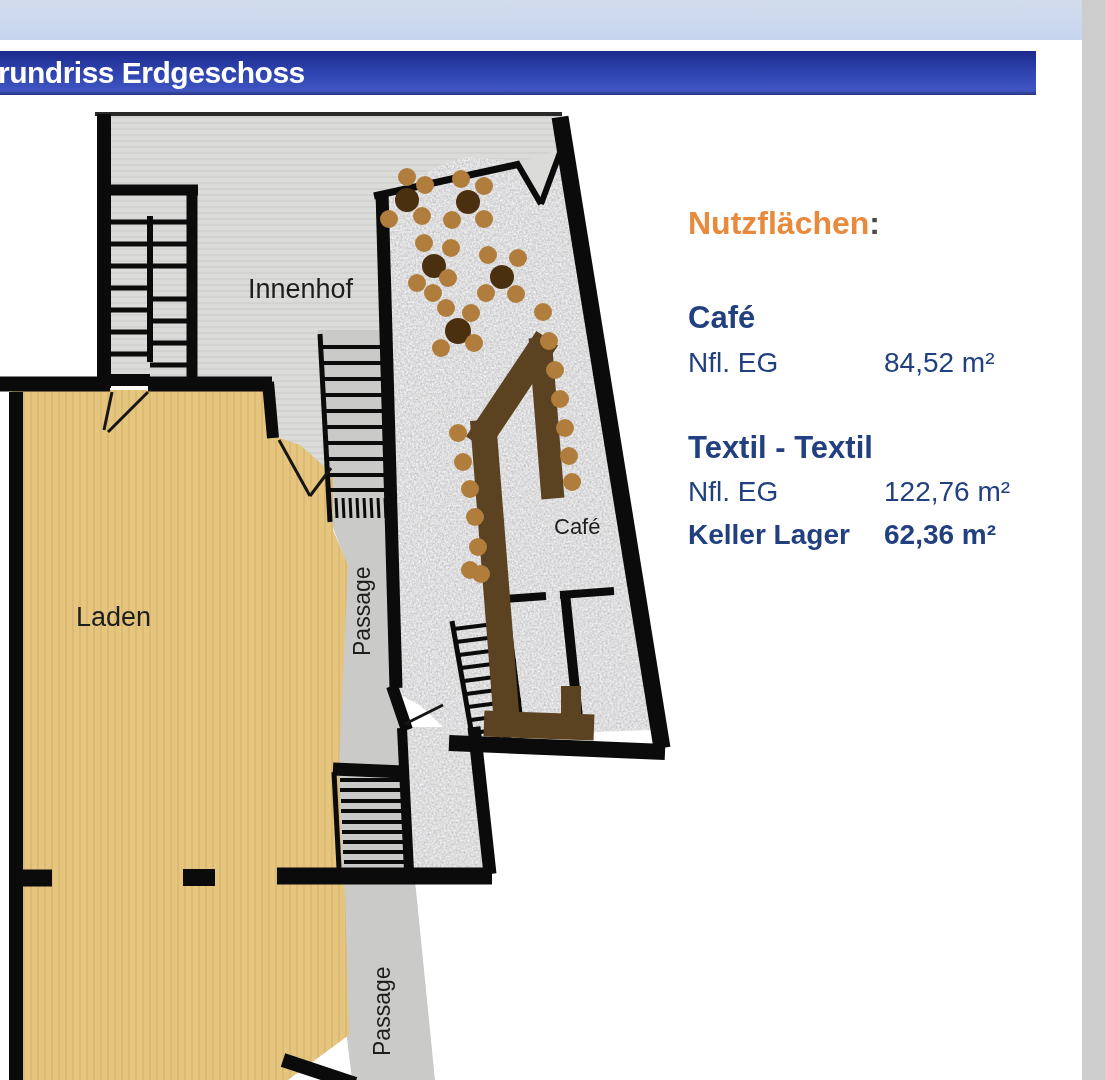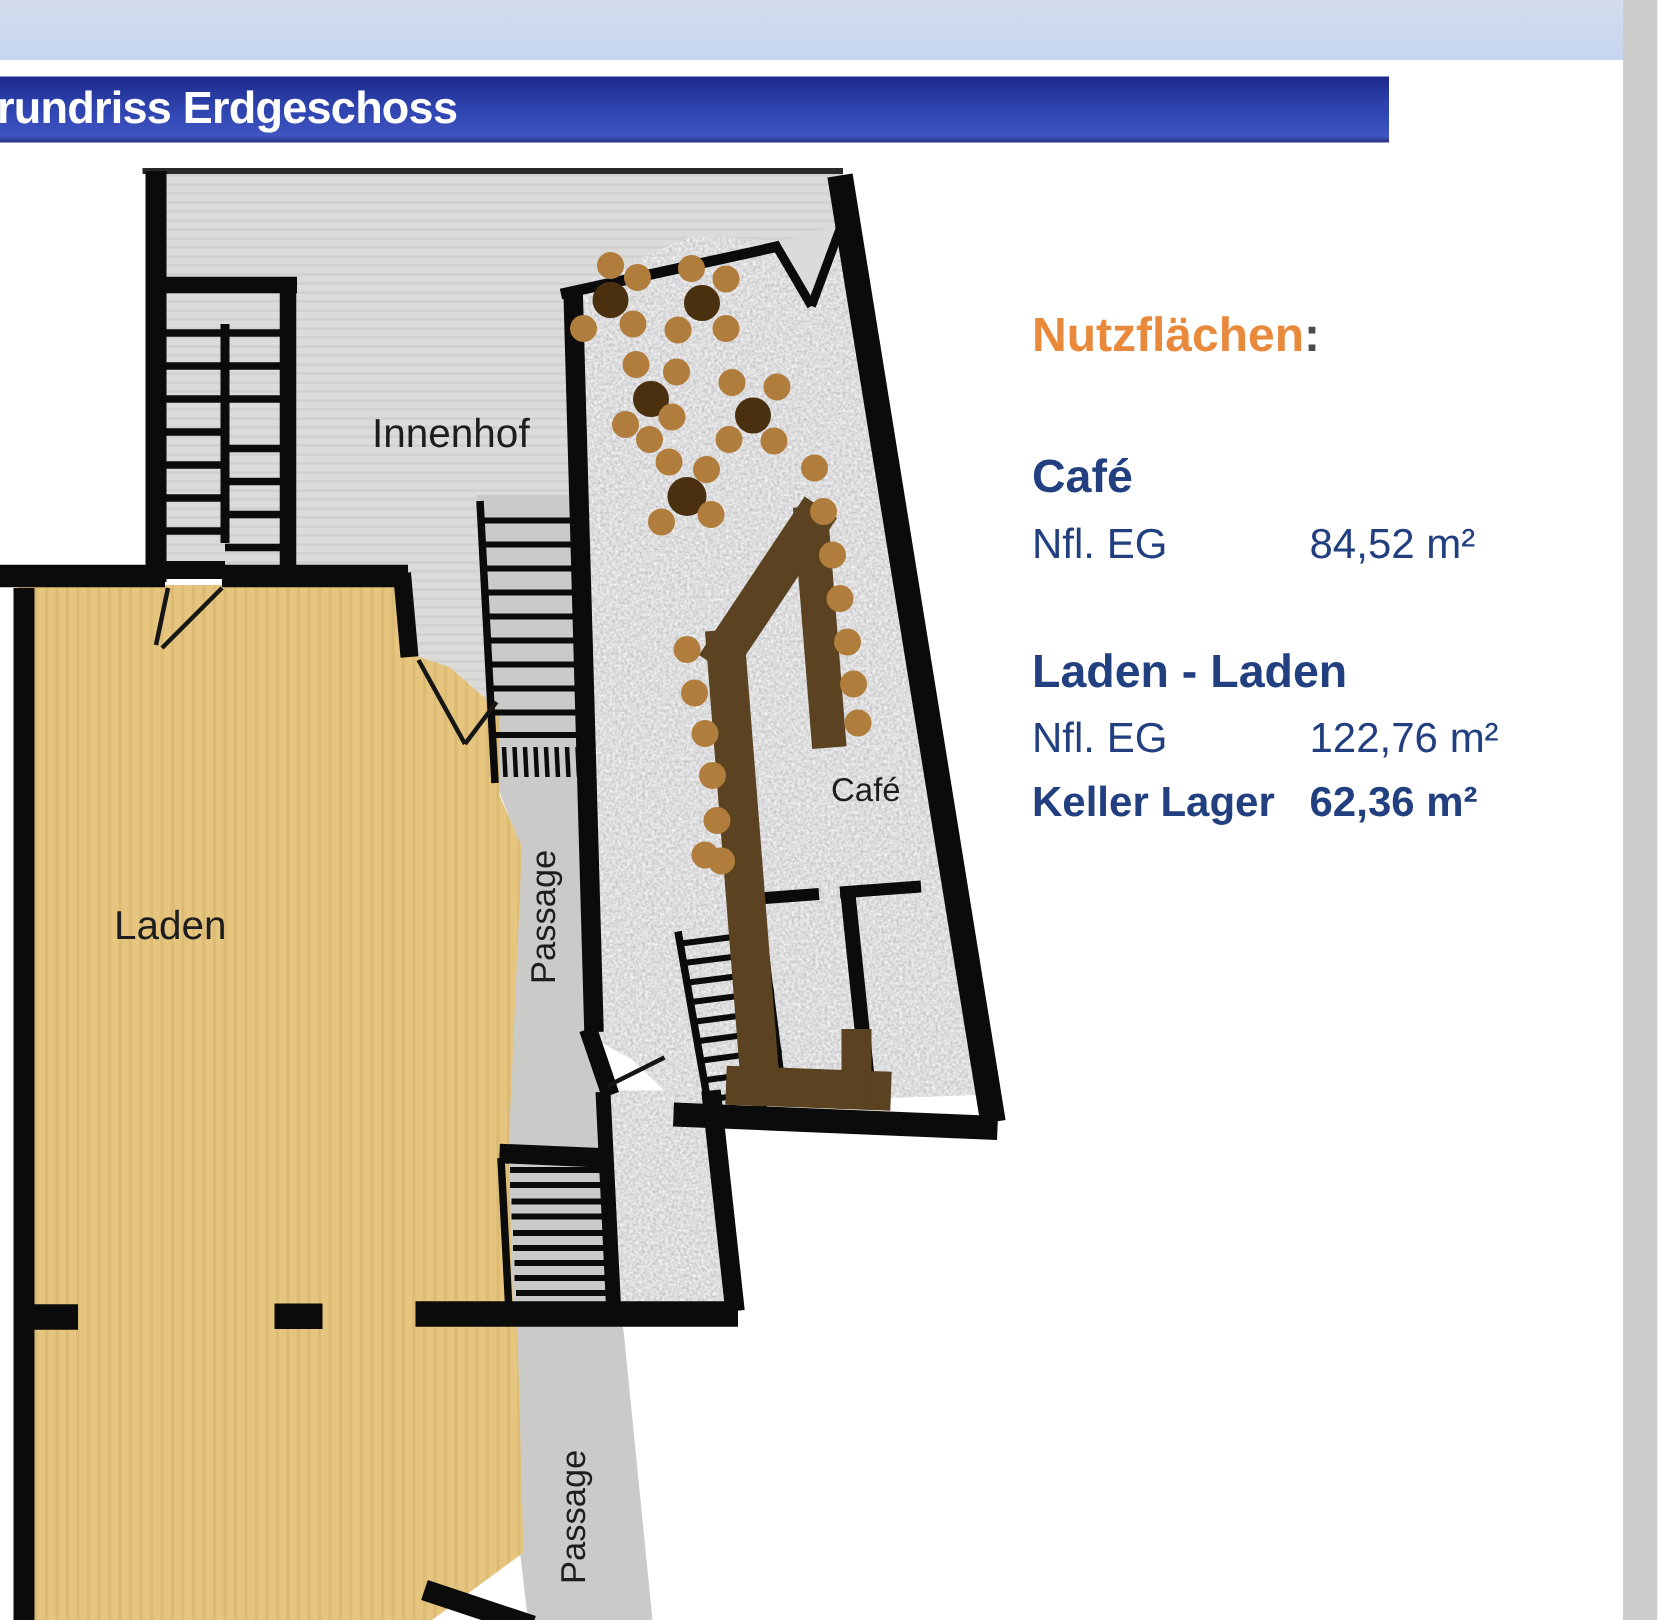--- a/index.html
+++ b/index.html
@@ -4,36 +4,36 @@
 <style>
   html,body{margin:0;padding:0;}
   body{width:1105px;height:1080px;position:relative;overflow:hidden;
        background:#ffffff;font-family:"Liberation Sans",sans-serif;}
   .page{position:absolute;inset:0;}
   
   .topband{position:absolute;left:0;top:0;width:1082px;height:40px;
            background:linear-gradient(180deg,#d2dcec 0%,#c6d5ef 100%);}
   .whiteband{position:absolute;left:0;top:40px;width:1082px;height:11px;background:#ffffff;}
   
-  .bluebar{position:absolute;left:0;top:51px;width:926px;height:44px;
+  .bluebar{position:absolute;left:0;top:51px;width:1036px;height:44px;
            background:linear-gradient(180deg,#1c2a8c 0%,#2b3fa8 38%,#3349b6 62%,#4055c2 90%,#27337f 100%);
            display:flex;align-items:center;}
   .bluebar .title{color:#ffffff;font-weight:bold;font-size:30px;letter-spacing:-0.5px;
                   margin-left:-2px;white-space:nowrap;}
   
   .scrollstrip{position:absolute;left:1082px;top:0;width:23px;height:1080px;background:#cdcdcd;}
   
   svg.plan{position:absolute;left:0;top:0;}
   
   .info{position:absolute;left:688px;top:0;width:400px;color:#224080;}
   .info .heading{position:absolute;top:205px;left:0;font-size:32px;font-weight:bold;color:#e8893b;white-space:nowrap;}
   .info .heading .colon{color:#4a4a4a;}
   .info .sect-title{position:absolute;left:0;font-size:31px;font-weight:bold;white-space:nowrap;}
   .info .row{position:absolute;left:0;font-size:28px;white-space:nowrap;}
-  .info .row .val{position:absolute;left:185px;}
+  .info .row .val{position:absolute;left:196px;}
   .t-cafe{top:300px;} .r-cafe1{top:347px;}
   .t-textil{top:430px;} .r-textil1{top:476px;} .r-textil2{top:519px;font-weight:bold;}
 </style>
 </head>
 <body>
 
 <div class="page">
 
   <div class="topband"></div>
   <div class="whiteband"></div>
@@ -251,21 +251,21 @@
 
   <div class="info">
     <div class="heading"><span>Nutzflächen</span><span class="colon">:</span></div>
 
     <div class="sect-title t-cafe">Café</div>
     <div class="row r-cafe1">
       <span>Nfl. EG</span>
       <span class="val">84,52 m²</span>
     </div>
 
-    <div class="sect-title t-textil">Laden - Laden</div>
+    <div class="sect-title t-textil">Textil - Textil</div>
     <div class="row r-textil1">
       <span>Nfl. EG</span>
       <span class="val">122,76 m²</span>
     </div>
     <div class="row r-textil2">
       <span>Keller Lager</span>
       <span class="val">62,36 m²</span>
     </div>
   </div>
 

